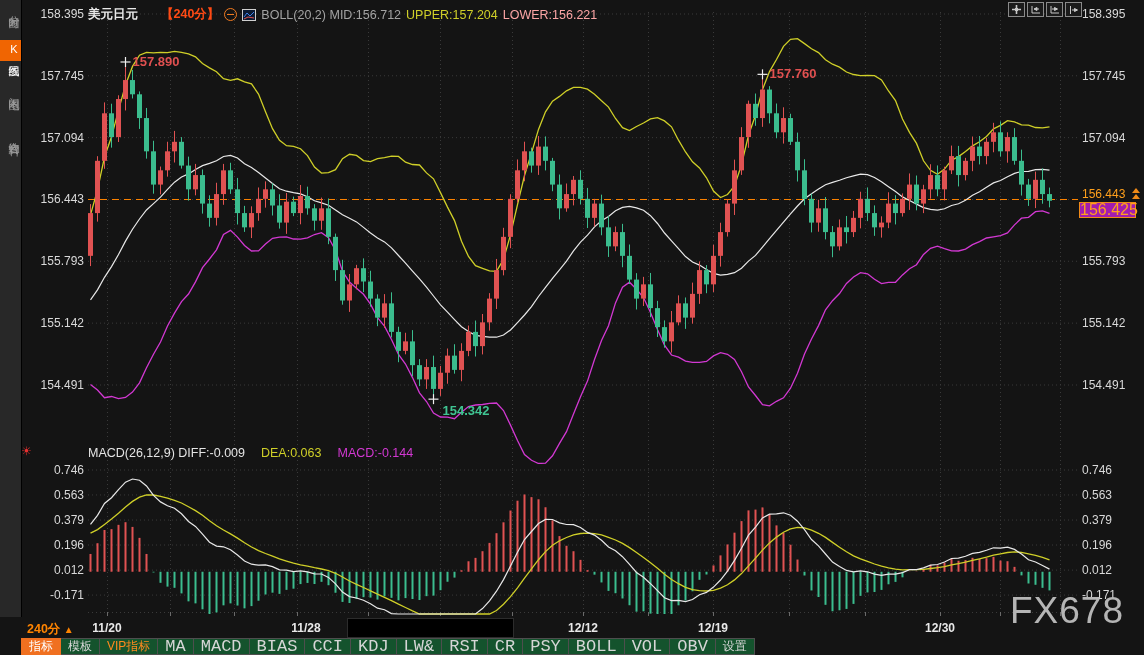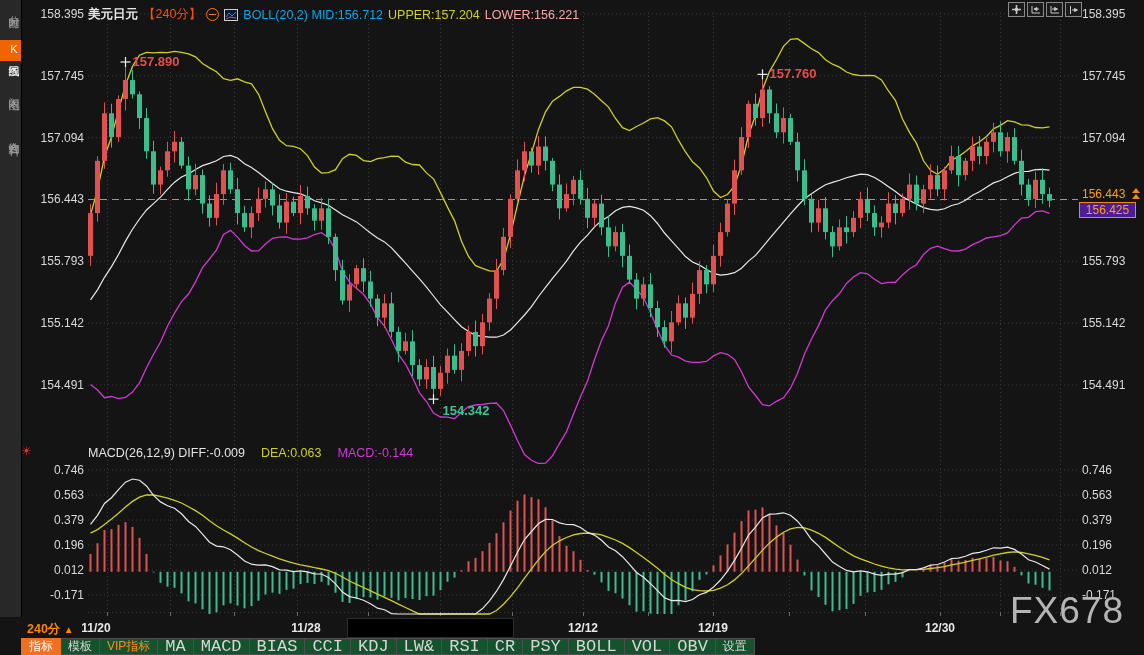--- a/index.html
+++ b/index.html
@@ -7,35 +7,35 @@
   #app{position:relative;width:1144px;height:655px;background:#141414;}
   #chart{position:absolute;left:0;top:0;z-index:1;}
   
   #sidebar{position:absolute;left:0;top:0;width:21px;height:617px;background:#282828;border-right:1px solid #000;z-index:4;}
   .vtab{position:absolute;left:0;width:21px;writing-mode:vertical-rl;text-orientation:upright;
     font-size:11px;letter-spacing:1px;color:#9b9b9b;text-align:center;padding:3px 0;cursor:pointer;}
   .vtab.active{background:#f06502;color:#fff;}
   
   #hdr{position:absolute;left:88px;top:6px;z-index:5;font-size:12.5px;white-space:nowrap;display:flex;align-items:center;gap:5px;}
   .t-sym{color:#e9e9e9;font-weight:bold;}
-  .t-per{color:#ff4a14;font-weight:normal;}
+  .t-per{color:#ff4a14;font-weight:bold;margin-left:18px;}
   .circ-minus{display:inline-block;width:11px;height:11px;border:1px solid #f07a20;border-radius:50%;position:relative;}
   .circ-minus::after{content:"";position:absolute;left:2px;right:2px;top:5px;height:1px;background:#f07a20;}
-  .t-boll{color:#0ea5e9;}
+  .t-boll{color:#a3a3a3;}
   .t-upper{color:#cfcf28;}
   .t-lower{color:#fca5a5;}
   
   #macdhdr{position:absolute;left:88px;top:446px;z-index:5;font-size:12.5px;white-space:nowrap;display:flex;gap:16px;}
   .m-title{color:#e4e4e4;}
   .m-dea{color:#cfcf28;}
   .m-macd{color:#d238d2;}
   #macd-alert{position:absolute;left:21px;top:444px;color:#e83030;font-size:12px;z-index:5;}
   
-  #price-badge{position:absolute;left:1079px;width:55px;height:14px;border:1px solid #f08a18;background:#4c1d95;
-    color:#ffa01c;font-size:12px;line-height:14px;text-align:center;z-index:5;}
+  #price-badge{position:absolute;left:1079px;width:55px;height:14px;border:1px solid #f08a18;background:#a21caf;
+    color:#ffa01c;font-size:16px;line-height:14px;text-align:center;z-index:5;}
   #price-arrows{position:absolute;left:1132px;z-index:5;}
   #price-arrows i{display:block;width:0;height:0;border-left:4px solid transparent;border-right:4px solid transparent;
     border-bottom:5px solid #f08a18;margin:1px 0;}
   
   #viewbtns{position:absolute;left:1008px;top:2px;z-index:5;display:flex;gap:2px;}
   .vbtn{width:15px;height:13px;border:1px solid #8a8a8a;background:#1b1b1b;display:flex;align-items:center;justify-content:center;cursor:pointer;}
   .vbtn svg{display:block;}
   
   #period-label{position:absolute;left:27px;top:621px;color:#ff8400;font-size:12.5px;font-weight:bold;z-index:5;}
   #period-label .tri{color:#ff8400;font-size:10px;}
@@ -653,18 +653,18 @@
       <div class="tool mono">RSI</div>
       <div class="tool mono">CR</div>
       <div class="tool mono">PSY</div>
       <div class="tool mono">BOLL</div>
       <div class="tool mono">VOL</div>
       <div class="tool mono">OBV</div>
       <div class="tool">设置</div>
     </div>
 
   <div id="watermark">FX678</div>
-<div class="datelab" style="left: 96px;">11/20</div>
+<div class="datelab" style="left: 107px;">11/20</div>
     <div class="datelab" style="left: 306px;">11/28</div>
     <div class="datelab" style="left: 583px;">12/12</div>
     <div class="datelab" style="left: 713px;">12/19</div>
     <div class="datelab" style="left: 940px;">12/30</div>
   </div>
 
 </body></html>

